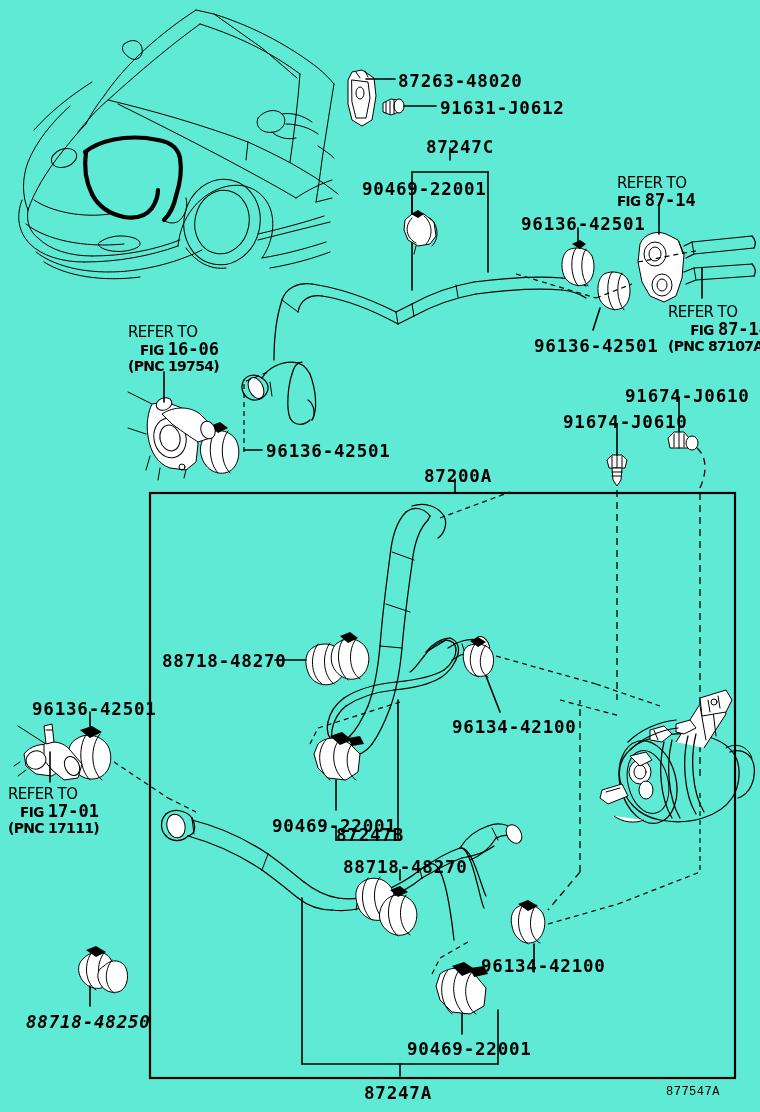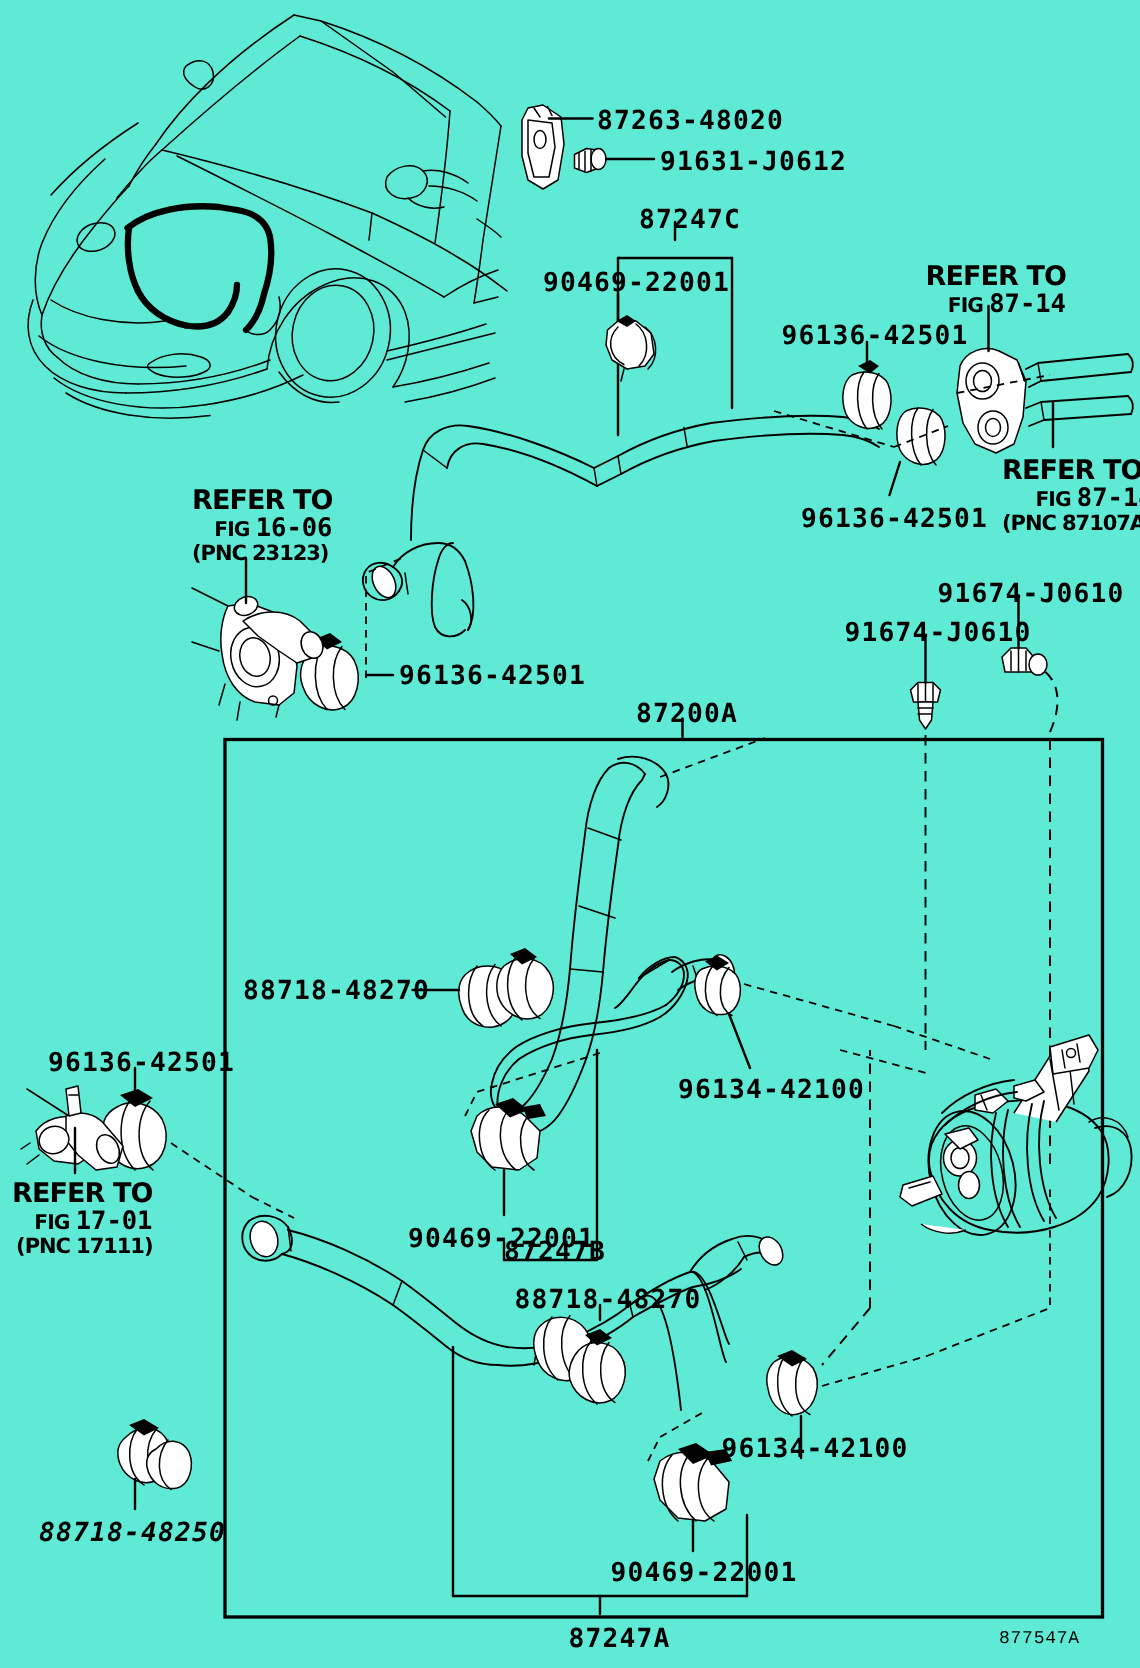--- a/index.html
+++ b/index.html
@@ -30,22 +30,22 @@
     color: #000;
     font-family: "DejaVu Sans Mono", "Liberation Mono", monospace;
     font-size: 17px;
     font-weight: bold;
     letter-spacing: 0.5px;
     line-height: 1.05;
   }
   .lbl.pn { font-size: 17.5px; letter-spacing: 0.8px; }
   .lbl.refer {
     font-family: "DejaVu Sans", "Liberation Sans", sans-serif;
-    font-size: 18px;
-    font-weight: bold;
+    font-size: 15px;
+    font-weight: normal;
     letter-spacing: -0.6px;
   }
   .lbl.figno {
     font-family: "DejaVu Sans", "Liberation Sans", sans-serif;
     font-size: 13.5px;
     font-weight: bold;
     letter-spacing: -0.6px;
     text-align: right;
   }
   .lbl.figno b {
@@ -579,35 +579,35 @@
       <div class="lbl pn" style="left: 625px; top: 387px;">91674-J0610</div>
       <div class="lbl pn" style="left: 563px; top: 413px;">91674-J0610</div>
       <div class="lbl pn" style="left: 162px; top: 652px;">88718-48270</div>
       <div class="lbl pn" style="left: 452px; top: 718px;">96134-42100</div>
       <div class="lbl pn" style="left: 272px; top: 817px;">90469-22001</div>
       <div class="lbl pn" style="left: 336px; top: 826px;">87247B</div>
       <div class="lbl pn" style="left: 32px; top: 700px;">96136-42501</div>
       <div class="lbl pn" style="left: 343px; top: 858px;">88718-48270</div>
       <div class="lbl pn" style="left: 481px; top: 957px;">96134-42100</div>
       <div class="lbl pn" style="left: 407px; top: 1040px;">90469-22001</div>
-      <div class="lbl pn" style="left: 379px; top: 1084px;">87247A</div>
+      <div class="lbl pn" style="left: 364px; top: 1084px;">87247A</div>
       <div class="lbl pn" style="left: 26px; top: 1013px; font-style: italic;">88718-48250</div>
       <div style="position: absolute; left: 617px; top: 176px;">
         <div class="lbl refer" style="position: static;">REFER TO</div>
         <div class="lbl figno" style="position: static;"><span>FIG </span><b>87-14</b></div>
       </div>
       <div style="position: absolute; left: 668px; top: 305px;">
         <div class="lbl refer" style="position: static;">REFER TO</div>
         <div class="lbl figno" style="position: static;"><span>FIG </span><b>87-14</b></div>
         <div class="lbl pnc" style="position: static;">(PNC 87107A)</div>
       </div>
       <div style="position: absolute; left: 128px; top: 325px;">
         <div class="lbl refer" style="position: static;">REFER TO</div>
         <div class="lbl figno" style="position: static;"><span>FIG </span><b>16-06</b></div>
-        <div class="lbl pnc" style="position: static;">(PNC 23123)</div>
+        <div class="lbl pnc" style="position: static;">(PNC 19754)</div>
       </div>
       <div style="position: absolute; left: 8px; top: 787px;">
         <div class="lbl refer" style="position: static;">REFER TO</div>
         <div class="lbl figno" style="position: static;"><span>FIG </span><b>17-01</b></div>
         <div class="lbl pnc" style="position: static; text-align: right;">(PNC 17111)</div>
       </div>
     </div>
 
   <div class="lbl footer" style="left:666px; top:1086px;">877547A</div>
 

